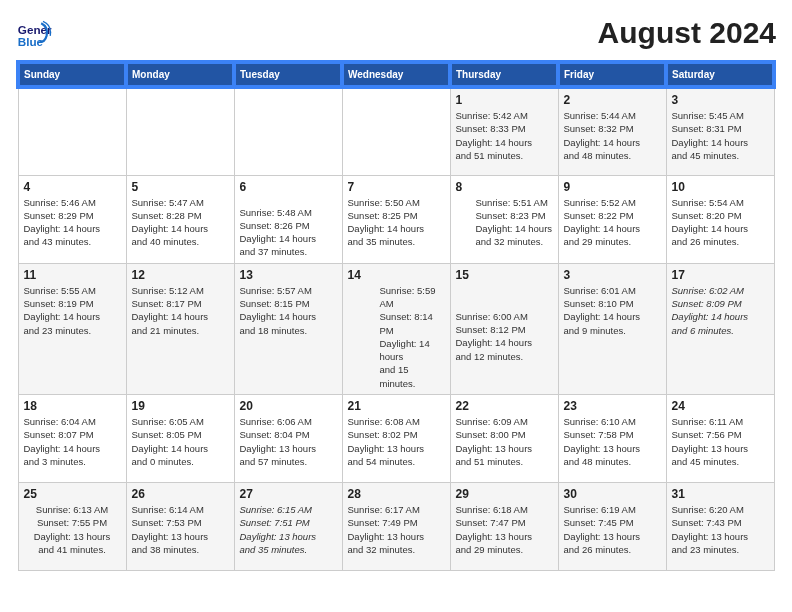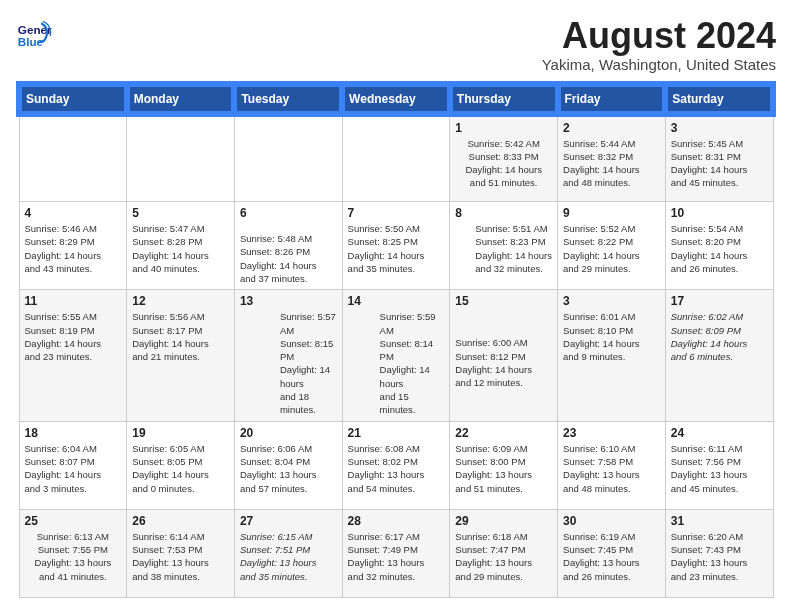--- a/index.html
+++ b/index.html
@@ -22,42 +22,42 @@
       gap: 4px;
     }
     .logo-icon {
       width: 36px;
       height: 36px;
     }
     .title-block {
       text-align: right;
     }
     .calendar-title {
-      font-size: 36px;
+      font-size: 30px;
       font-weight: bold;
       color: #222;
       line-height: 1.1;
     }
     .calendar-subtitle {
       font-size: 15px;
       color: #444;
     }
     table {
       width: 100%;
       border-collapse: collapse;
       table-layout: fixed;
     }
     thead tr th {
       background-color: #2255a4;
       color: #fff;
-      font-size: 12px;
+      font-size: 10px;
       font-weight: bold;
       padding: 5px 4px;
       text-align: left;
-      border: 6px solid #3b82f6;
+      border: 4px solid #3b82f6;
     }
     tbody tr td {
       vertical-align: top;
       border: 1px solid #ccc;
       padding: 4px 5px;
       font-size: 10px;
       color: #222;
       height: 88px;
       background: #fff;
     }
@@ -86,21 +86,20 @@
   <div class="logo">
     <svg class="logo-icon" viewBox="0 0 40 40">
       <text x="2" y="20" font-size="13" font-weight="bold" fill="#1a1a6e">General</text>
       <text x="2" y="33" font-size="13" font-weight="bold" fill="#1a6ec8">Blue</text>
       <path d="M28 8 Q36 12 34 22 Q32 30 26 28" fill="none" stroke="#1a6ec8" stroke-width="2.5"></path>
       <path d="M30 6 Q40 10 38 22" fill="none" stroke="#1a6ec8" stroke-width="1.5"></path>
     </svg>
   </div>
   <div class="title-block">
     <div class="calendar-title">August 2024</div>
-    <div class="calendar-subtitle">Yakima, Washington, United States</div>
   </div>
 </div>
 
 <table>
   <thead>
     <tr>
     <th>Sunday</th>
         <th>Monday</th>
         <th>Tuesday</th>
         <th>Wednesday</th>
@@ -110,21 +109,21 @@
       </tr>
   </thead>
   <tbody id="calendar-body">
   <tr>
         <td class="empty-cell"></td>
         <td class="empty-cell"></td>
         <td class="empty-cell"></td>
         <td class="empty-cell"></td>
         <td>
           <div class="day-num">1</div>
-          <div class="day-info" style="white-space: pre-line; text-align: center;">Sunrise: 5:42 AM
+          <div class="day-info" style="white-space: pre-line;">Sunrise: 5:42 AM
 Sunset: 8:33 PM
 Daylight: 14 hours
 and 51 minutes.</div>
         </td>
         <td>
           <div class="day-num">2</div>
           <div class="day-info" style="white-space: pre-line;">Sunrise: 5:44 AM
 Sunset: 8:32 PM
 Daylight: 14 hours
 and 48 minutes.</div>
@@ -191,28 +190,28 @@
       <tr>
         <td>
           <div class="day-num">11</div>
           <div class="day-info" style="white-space: pre-line;">Sunrise: 5:55 AM
 Sunset: 8:19 PM
 Daylight: 14 hours
 and 23 minutes.</div>
         </td>
         <td>
           <div class="day-num">12</div>
-          <div class="day-info" style="white-space: pre-line;">Sunrise: 5:56 AM
+          <div class="day-info" style="white-space: pre-line;">Sunrise: 5:12 AM
 Sunset: 8:17 PM
 Daylight: 14 hours
 and 21 minutes.</div>
         </td>
         <td>
           <div class="day-num">13</div>
-          <div class="day-info" style="white-space: pre-line; margin-left: 40px;">Sunrise: 5:57 AM
+          <div class="day-info" style="white-space: pre-line;">Sunrise: 5:57 AM
 Sunset: 8:15 PM
 Daylight: 14 hours
 and 18 minutes.</div>
         </td>
         <td>
           <div class="day-num">14</div>
           <div class="day-info" style="white-space: pre-line; margin-left: 32px;">Sunrise: 5:59 AM
 Sunset: 8:14 PM
 Daylight: 14 hours
 and 15 minutes.</div>

